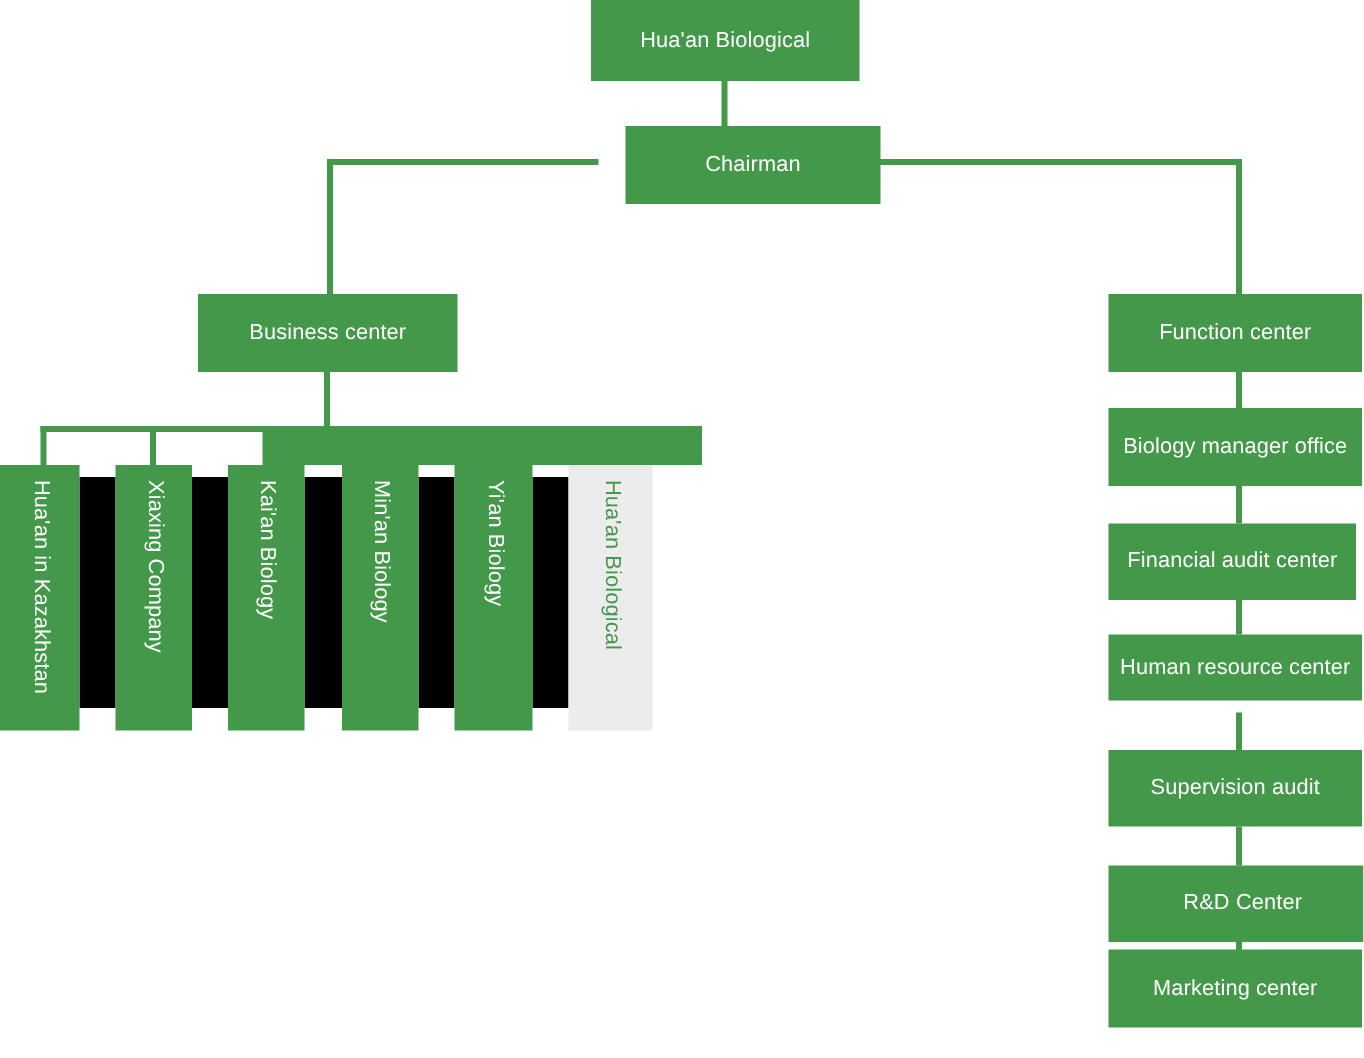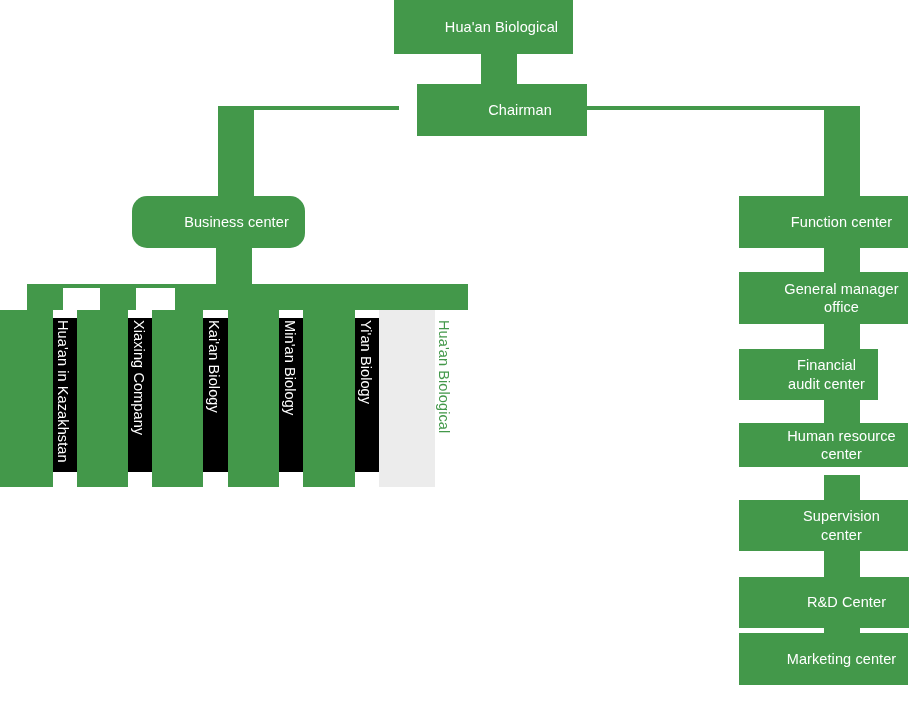--- a/index.html
+++ b/index.html
@@ -1,16 +1,16 @@
 <!DOCTYPE html>
 <html><head>
 <meta charset="utf-8">
 <title>Organization Chart</title>
 <style>
-  * { box-sizing: border-box; padding-left: 36px; }
+  * { box-sizing: border-box; }
   html, body {
     margin: 0;
     padding: 0;
     background: #ffffff;
   }
   body {
     font-family: "Liberation Sans", sans-serif;
   }
   #chart-root {
     position: relative;
@@ -81,21 +81,21 @@
     <span>Chairman</span>
   </div>
 
   <div class="conn" style="left:218px; top:106px; width:181px; height:4px;"></div>
   <div class="conn" style="left:569px; top:106px; width:259px; height:4px;"></div>
 
   <div class="conn" style="left:218px; top:106px; width:4px; height:90px;"></div>
 
   <div class="conn" style="left:824px; top:106px; width:4px; height:90px;"></div>
 
-  <div class="node" style="left:132px; top:196px; width:173px; height:52px;border-radius:15px;">
+  <div class="node" style="left:132px; top:196px; width:173px; height:52px;">
     <span>Business center</span>
   </div>
 
   <div class="conn" style="left:216px; top:248px; width:4px; height:38px;"></div>
 
   <div class="bus-bar" style="left:175px; top:284px; width:293px; height:26px;"></div>
 
   <div class="conn" style="left:27px; top:284px; width:152px; height:4px;"></div>
   <div class="conn" style="left:27px; top:284px; width:4px; height:26px;"></div>
   <div class="conn" style="left:100px; top:284px; width:4px; height:26px;"></div>
@@ -124,36 +124,36 @@
   <div class="vnode ghost" style="left:379px; top:310px; width:56px; height:177px;">
     <span class="vlabel">Hua'an Biological</span>
   </div>
 
   <div class="node" style="left:739px; top:196px; width:169px; height:52px;text-align:right;">
     <span>Function center</span>
   </div>
 
   <div class="conn" style="left:824px; top:248px; width:4px; height:24px;"></div>
   <div class="node" style="left:739px; top:272px; width:169px; height:52px;">
-    <span>General manager office</span>
+    <span>Biology manager office</span>
   </div>
 
   <div class="conn" style="left:824px; top:324px; width:4px; height:25px;"></div>
-  <div class="node" style="left:739px; top:349px; width:139px; height:51px;">
+  <div class="node" style="left:739px; top:349px; width:165px; height:51px;">
     <span>Financial audit center</span>
   </div>
 
   <div class="conn" style="left:824px; top:400px; width:4px; height:23px;"></div>
   <div class="node" style="left:739px; top:423px; width:169px; height:44px;">
     <span>Human resource center</span>
   </div>
 
   <div class="conn" style="left:824px; top:475px; width:4px; height:25px;"></div>
   <div class="node" style="left:739px; top:500px; width:169px; height:51px;">
-    <span>Supervision center</span>
+    <span>Supervision audit</span>
   </div>
 
   <div class="conn" style="left:824px; top:551px; width:4px; height:26px;"></div>
   <div class="node" style="left:739px; top:577px; width:179px; height:51px;">
     <span>R&amp;D Center</span>
   </div>
 
   <div class="conn" style="left:824px; top:628px; width:4px; height:25px;"></div>
   <div class="node" style="left:739px; top:633px; width:169px; height:52px;">
     <span>Marketing center</span>

